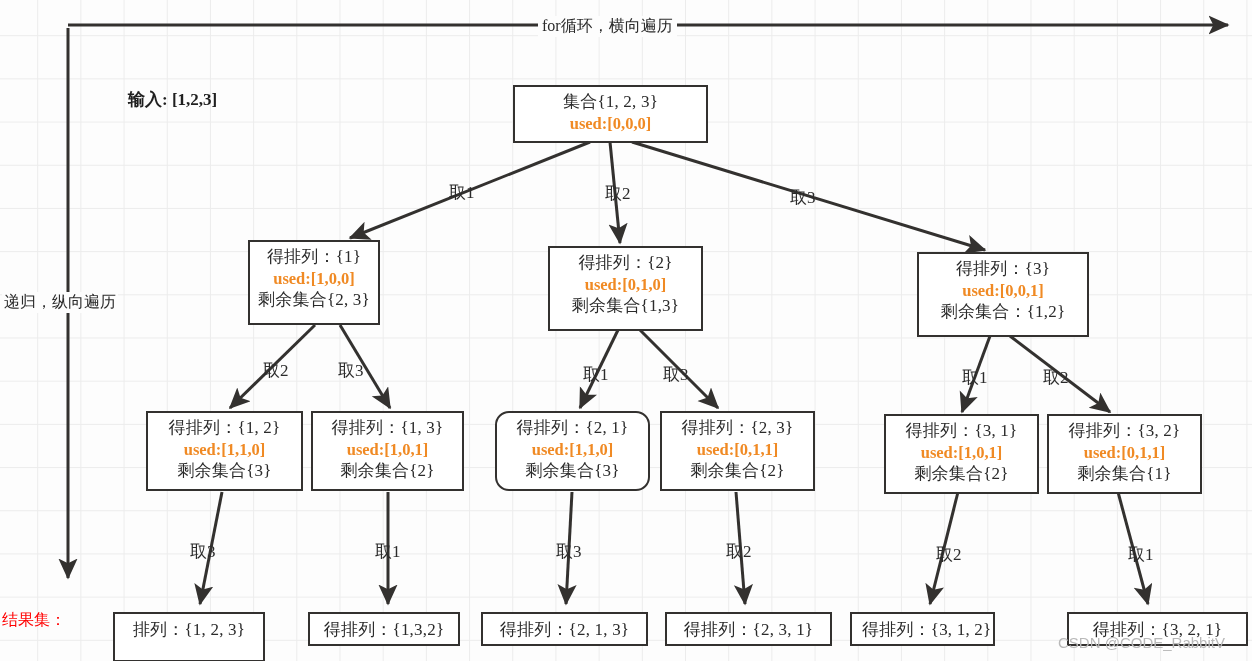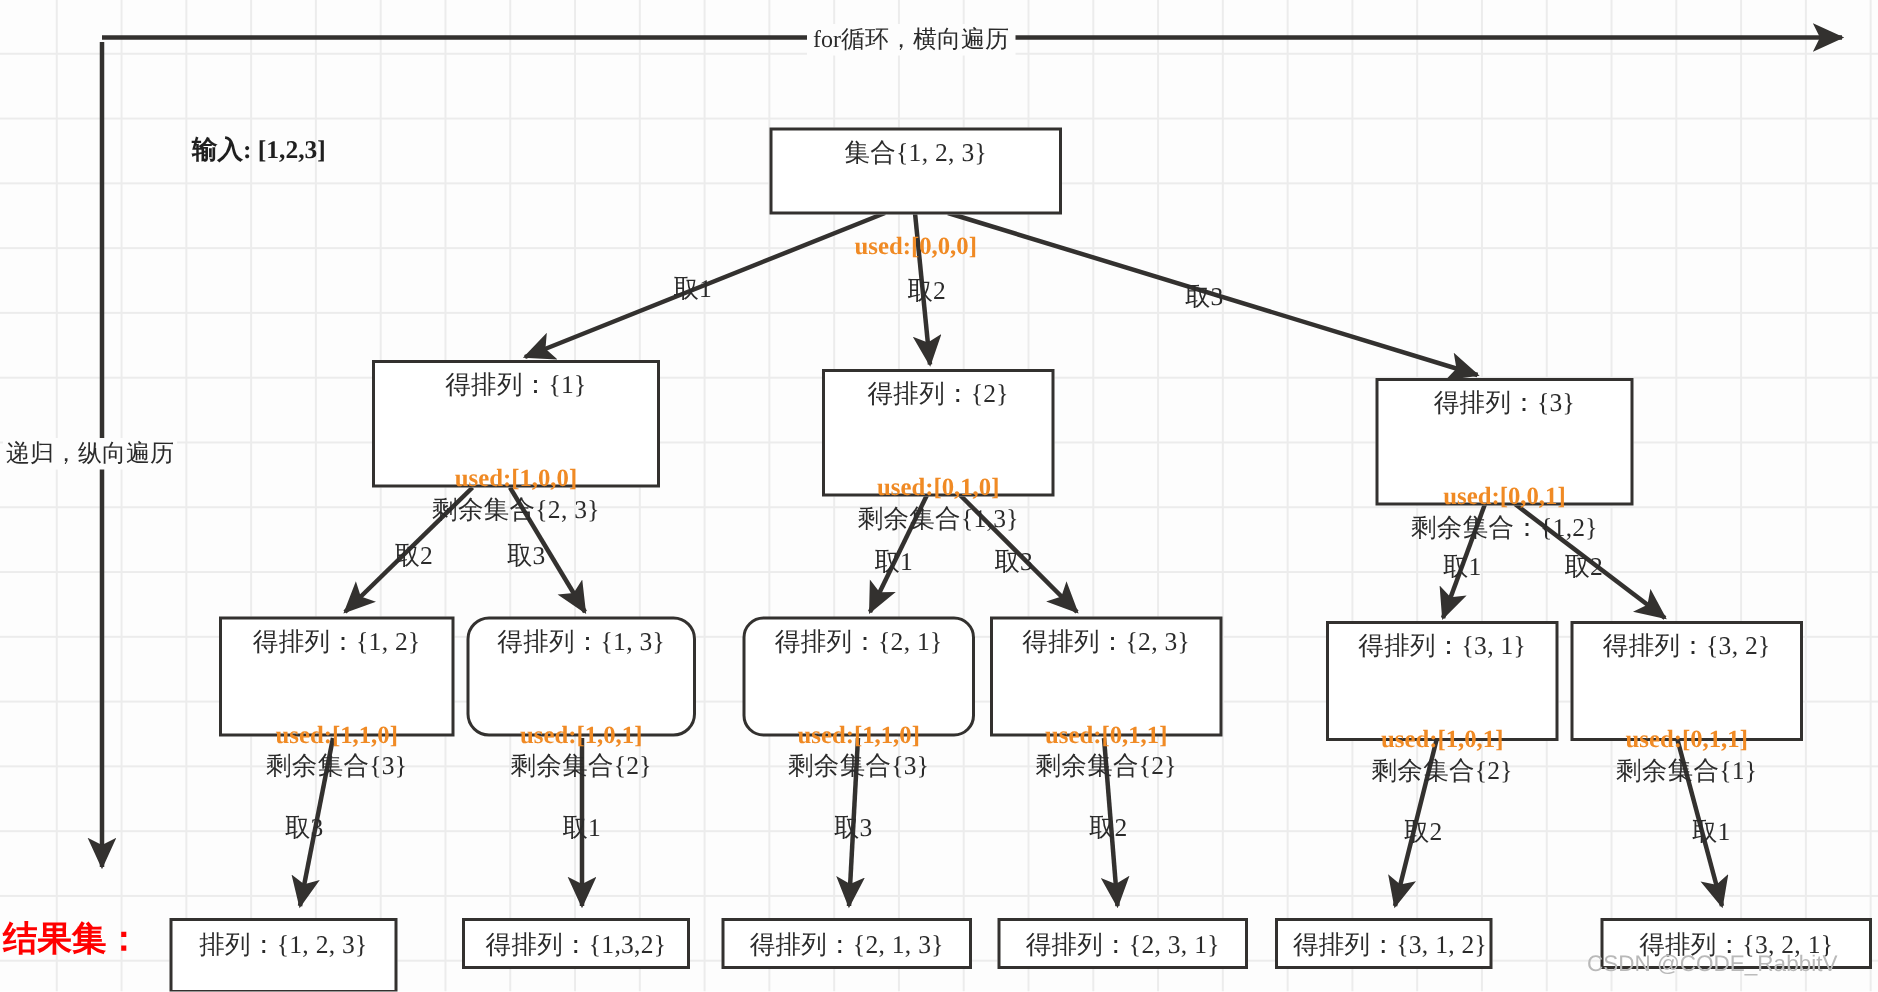--- a/index.html
+++ b/index.html
@@ -32,21 +32,20 @@
     padding:4px 4px;
     font-size:17px;
     letter-spacing:0.2px;
   }
   .node .used{
     color:#f08a24;
     font-family:"Liberation Serif","DejaVu Serif",serif;
     font-weight:bold;
     font-size:16.5px;
     letter-spacing:0;
-    margin-top:40px;
   }
   .node .ln{display:block;white-space:nowrap;}
 
   .leaf{
     padding:5px 10px;
     font-size:17px;
   }
 
   .edge-label{
     position:absolute;
@@ -68,22 +67,22 @@
     left:128px;top:88px;
     font-size:17px;
     font-weight:bold;
     color:#1f1f1f;
     white-space:nowrap;
   }
 
   .result-label{
     position:absolute;
     left:2px;top:610px;
-    font-size:23px;
-    font-weight:bold;
+    font-size:16px;
+    font-weight:normal;
     color:#ff0000;
     white-space:nowrap;
   }
 
   .logo{
     position:absolute;
     left:1030px;top:78px;
     width:150px;
     text-align:center;
   }
@@ -164,42 +163,42 @@
 
   <div class="title-input">输入: [1,2,3]</div>
   <div class="result-label">结果集：</div>
 
 
   <div class="node" style="left:513px;top:85px;width:195px;height:58px;">
     <span class="ln">集合{1, 2, 3}</span>
     <span class="ln used">used:[0,0,0]</span>
   </div>
 
-  <div class="node" style="left:248px;top:240px;width:192px;height:85px;">
+  <div class="node" style="left:248px;top:240px;width:132px;height:85px;">
     <span class="ln">得排列：{1}</span>
     <span class="ln used">used:[1,0,0]</span>
     <span class="ln">剩余集合{2, 3}</span>
   </div>
   <div class="node" style="left:548px;top:246px;width:155px;height:85px;">
     <span class="ln">得排列：{2}</span>
     <span class="ln used">used:[0,1,0]</span>
     <span class="ln">剩余集合{1,3}</span>
   </div>
   <div class="node" style="left:917px;top:252px;width:172px;height:85px;">
     <span class="ln">得排列：{3}</span>
     <span class="ln used">used:[0,0,1]</span>
     <span class="ln">剩余集合：{1,2}</span>
   </div>
 
   <div class="node" style="left:146px;top:411px;width:157px;height:80px;">
     <span class="ln">得排列：{1, 2}</span>
     <span class="ln used">used:[1,1,0]</span>
     <span class="ln">剩余集合{3}</span>
   </div>
-  <div class="node" style="left:311px;top:411px;width:153px;height:80px;border-radius:15px;">
+  <div class="node" style="left:311px;top:411px;width:153px;height:80px;">
     <span class="ln">得排列：{1, 3}</span>
     <span class="ln used">used:[1,0,1]</span>
     <span class="ln">剩余集合{2}</span>
   </div>
   <div class="node" style="left:495px;top:411px;width:155px;height:80px;border-radius:14px;">
     <span class="ln">得排列：{2, 1}</span>
     <span class="ln used">used:[1,1,0]</span>
     <span class="ln">剩余集合{3}</span>
   </div>
   <div class="node" style="left:660px;top:411px;width:155px;height:80px;">

